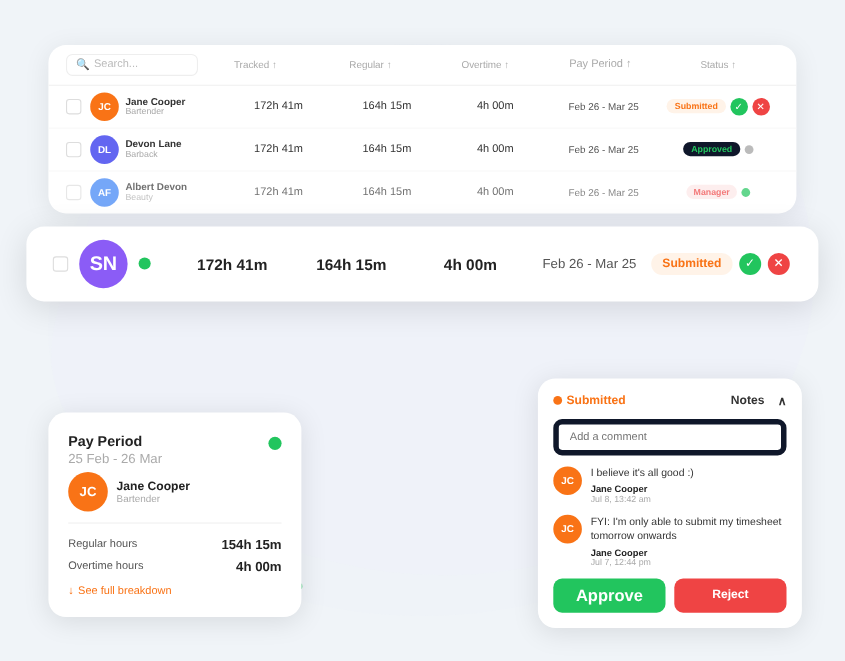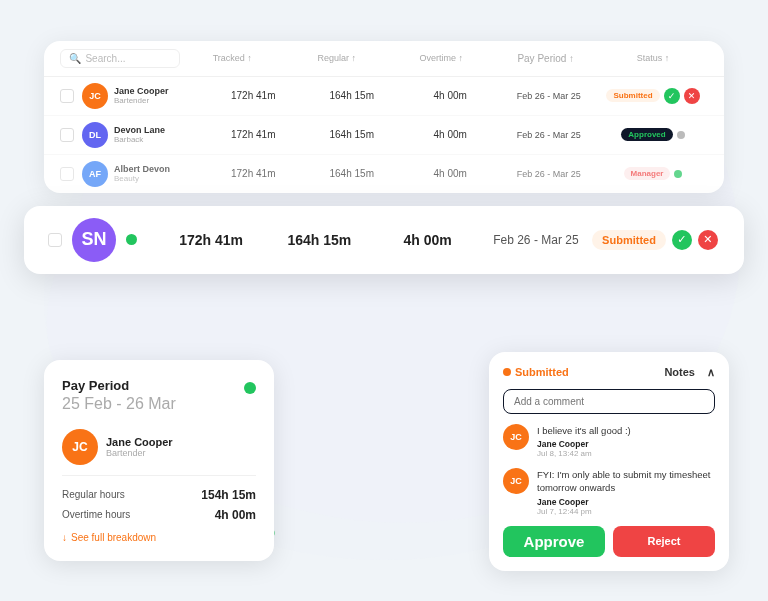--- a/index.html
+++ b/index.html
@@ -181,23 +181,23 @@
       bottom: 20px;
       left: 20px;
       width: 230px;
       background: #fff;
       border-radius: 16px;
       box-shadow: 0 4px 24px rgba(0,0,0,0.1);
       padding: 18px;
       z-index: 5;
     }
 
-    .pp-header { display: flex; align-items: flex-start; justify-content: space-between; margin-bottom: 16px; }
+    .pp-header { display: flex; align-items: flex-start; justify-content: space-between; margin-bottom: 5px; }
     .pp-title { font-size: 13px; font-weight: 700; color: #222; }
-    .pp-date { font-size: 16px; color: #aaa; margin-top: 2px; }
+    .pp-date { font-size: 12px; color: #aaa; margin-top: 2px; }
 
     .pp-person { display: flex; align-items: center; gap: 8px; margin-bottom: 12px; padding-bottom: 10px; border-bottom: 1px solid #f0f0f0; }
     .pp-avatar {
       width: 36px; height: 36px; border-radius: 50%;
       display: flex; align-items: center; justify-content: center;
       font-size: 12px; font-weight: 700; color: #fff;
     }
     .pp-person-name { font-size: 11px; font-weight: 600; color: #222; }
     .pp-person-role { font-size: 9px; color: #aaa; }
 
@@ -219,21 +219,21 @@
       padding: 14px;
       z-index: 5;
     }
 
     .notes-header { display: flex; align-items: center; justify-content: space-between; margin-bottom: 10px; }
     .notes-submitted { display: flex; align-items: center; gap: 4px; font-size: 11px; font-weight: 600; color: #f97316; }
     .notes-title { font-size: 11px; font-weight: 600; color: #333; display: flex; align-items: center; gap: 12px; }
 
     .comment-input {
       width: 100%;
-      border: 1px solid #0f172a;
+      border: 5px solid #0f172a;
       border-radius: 8px;
       padding: 6px 10px;
       font-size: 10px;
       color: #aaa;
       margin-bottom: 10px;
     }
 
     .comment-item { display: flex; gap: 8px; margin-bottom: 10px; }
     .comment-avatar {
       width: 26px; height: 26px; border-radius: 50%; flex-shrink: 0;

